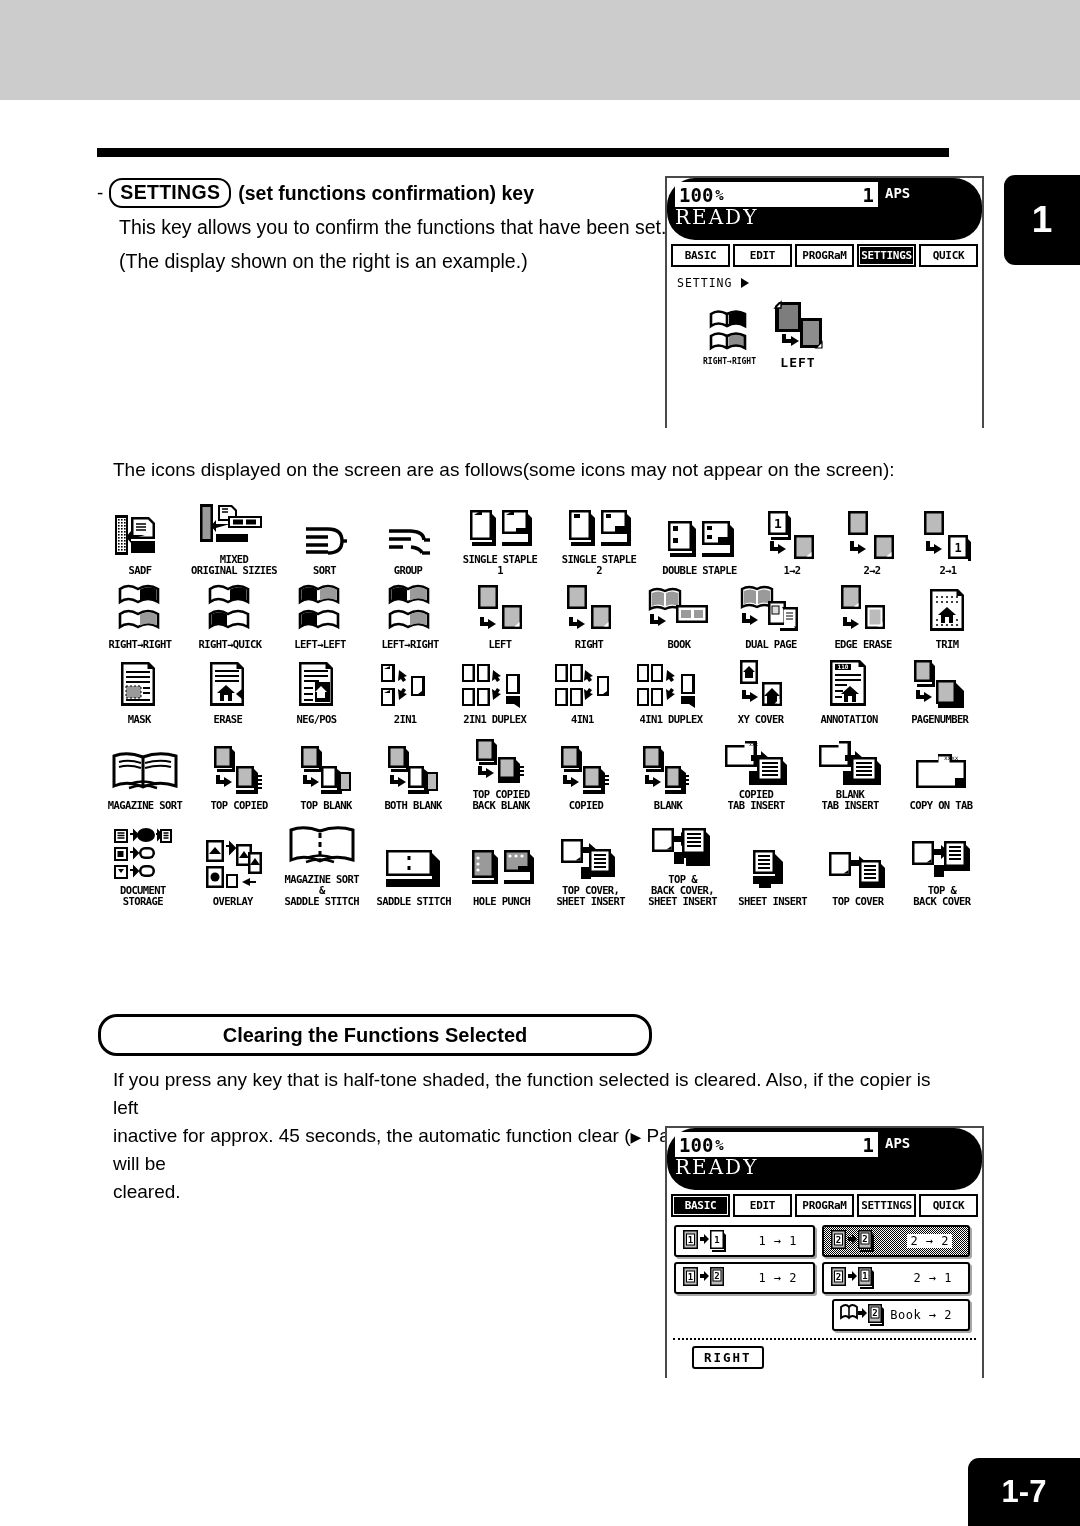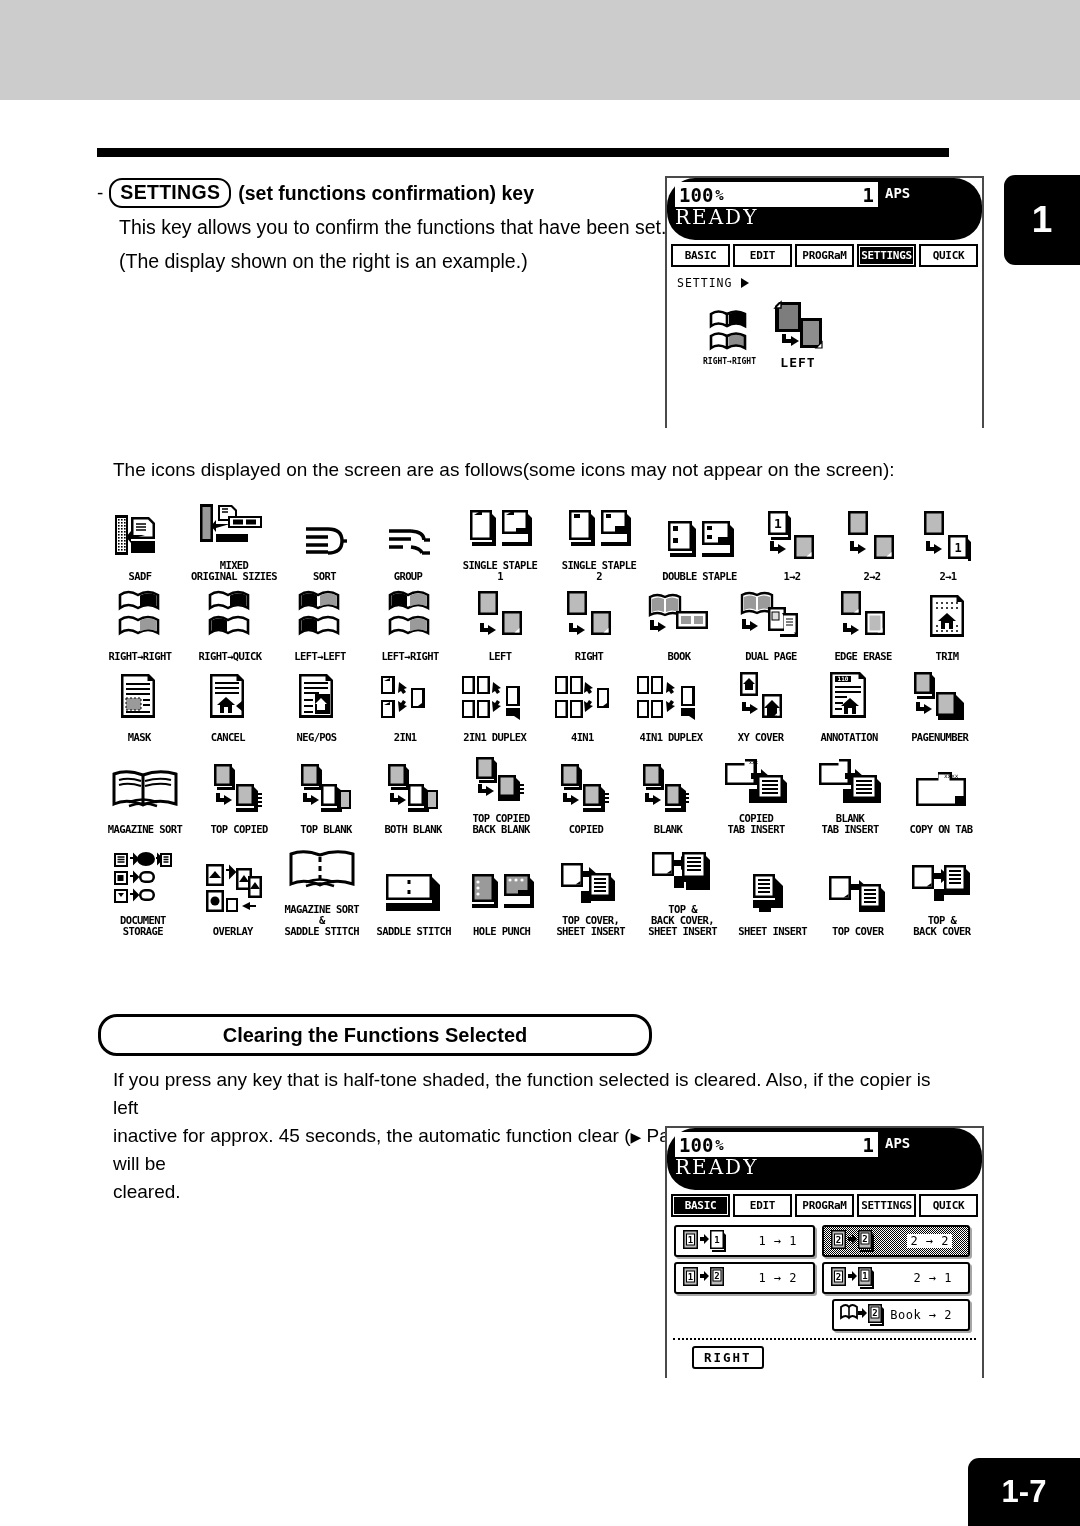--- a/index.html
+++ b/index.html
@@ -84,21 +84,21 @@
   .bodytext{position:absolute;left:113px;top:1066px;width:840px;font-size:19px;
             line-height:1.48;color:#000;}
   .bodytext .arw{font-size:14px;}
 
   
   .gridwrap{position:absolute;left:95px;top:492px;width:890px;}
   .grow{display:flex;width:890px;margin-bottom:2px;}
   .cell{display:flex;flex-direction:column;align-items:center;justify-content:flex-end;}
   .cell .art{height:58px;display:flex;align-items:flex-end;justify-content:center;}
   .cell .cap{font-family:"DejaVu Sans Mono",monospace;font-size:10.5px;font-weight:bold;
-             text-align:center;line-height:1.02;letter-spacing:-.6px;margin-top:10px;
+             text-align:center;line-height:1.02;letter-spacing:-.6px;margin-top:4px;
              white-space:pre-line;color:#000;}
   svg{display:block;}
 </style>
 </head>
 <body>
 
 <div class="page">
 
   <div class="topband"></div>
   <div class="rule"></div>
@@ -549,21 +549,21 @@
             <path d="M4 2 h28 l6 6 v38 h-34 z" fill="#000"></path>
             <path d="M6.5 4.5 h24 v4.5 h5 v34 h-29 z" fill="#fff"></path>
             <g stroke="#000" stroke-width="2">
                 <path d="M9 11 h24M9 16 h24M9 21 h24"></path>
               </g>
             <path d="M20 25 l9 8 h-3 v8 h-12 v-8 h-3 z" fill="#000"></path>
             <rect x="18" y="35" width="4" height="6" fill="#fff"></rect>
             <path d="M30 34 l6 5 v-10 z" fill="#000"></path>
           </svg>
         </div>
-        <div class="cap">CANCEL</div>
+        <div class="cap">ERASE</div>
       </div>
 
       <div class="cell" style="width:90px">
         <div class="art">
           <svg width="44" height="50" viewBox="0 0 44 50">
             <path d="M4 2 h28 l6 6 v38 h-34 z" fill="#000"></path>
             <path d="M6.5 4.5 h24 v4.5 h5 v34 h-29 z" fill="#fff"></path>
             <g stroke="#000" stroke-width="2">
                 <path d="M9 11 h24M9 16 h24M9 21 h15"></path>
               </g>

